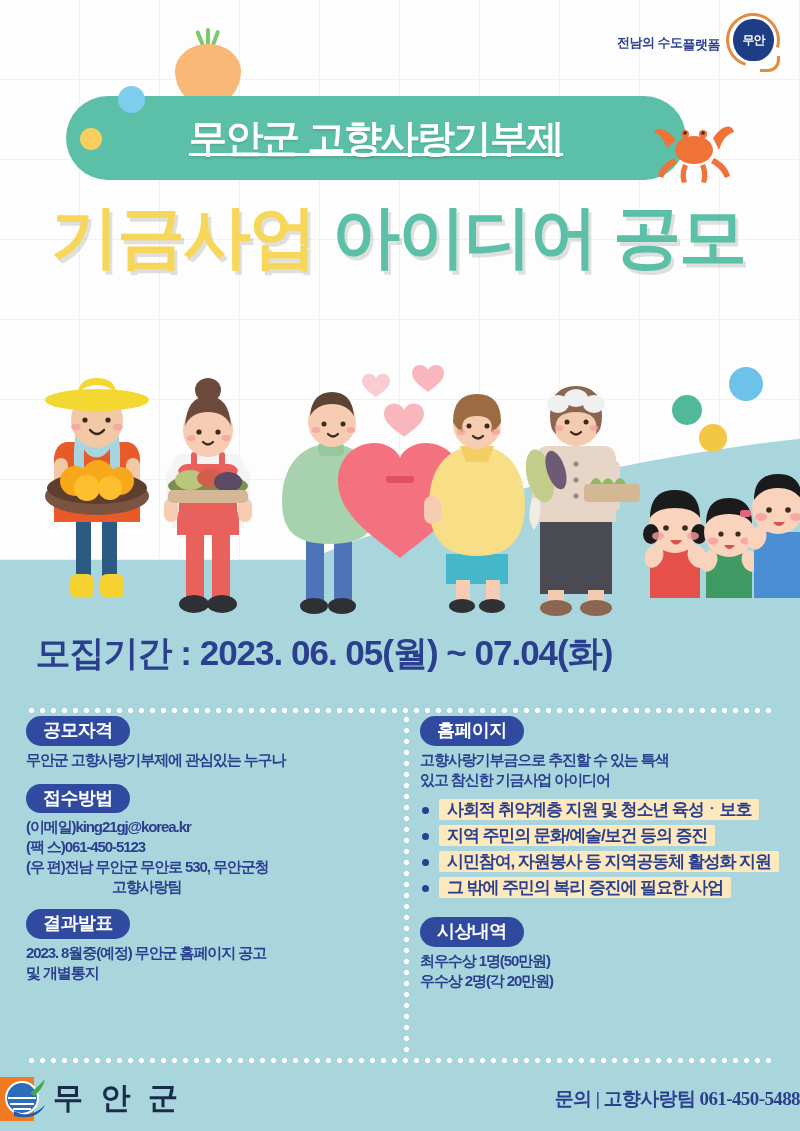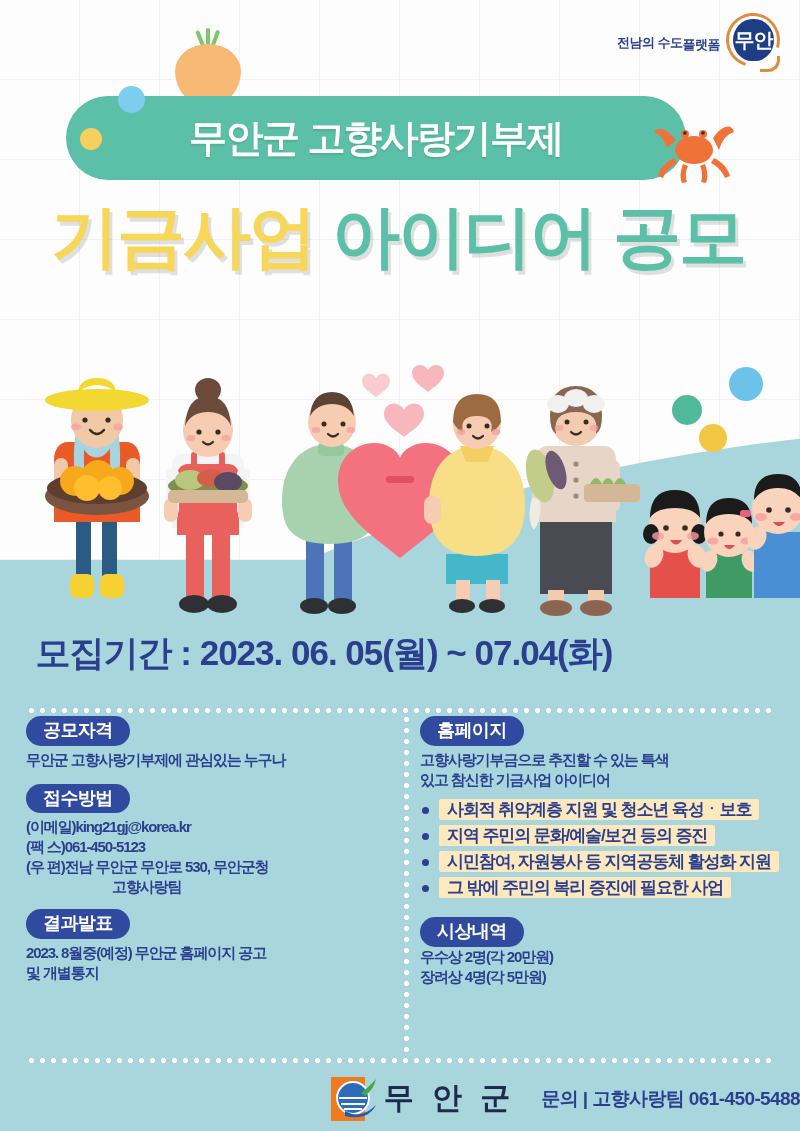--- a/index.html
+++ b/index.html
@@ -63,33 +63,34 @@
   }
   .brand-mark .tail {
     position:absolute; right:2px; bottom:2px; width:20px; height:16px;
     border-right:3px solid #e08d43; border-bottom:3px solid #e08d43;
     border-radius:0 0 12px 0;
   }
   .brand-mark .blob {
     position:absolute; left:9px; top:7px; width:41px; height:42px;
     background:#1d3d84; border-radius:48% 48% 46% 46%/50%;
     display:flex; align-items:center; justify-content:center;
-    color:#fff; font-size:20px; font-weight:bold; letter-spacing:-1px;
+    color:#fff; font-size:12px; font-weight:bold; letter-spacing:-1px;
   }
   .brand-mark .blob em { font-style:normal; }
 
   
   .title-pill {
     position:absolute; left:66px; top:96px; width:620px; height:84px;
     background:#5cc0a8; border-radius:42px;
     display:flex; align-items:center; justify-content:center;
   }
   .title-pill .pill-text {
     color:#ffffff; font-size:38px; font-weight:bold; letter-spacing:-1.5px;
     text-shadow:0 2px 2px rgba(0,0,0,.10);
+    text-decoration:underline;
   }
   .dot-blue {
     position:absolute; left:118px; top:86px; width:27px; height:27px;
     border-radius:50%; background:#7ccdee;
   }
   .dot-yellow {
     position:absolute; left:80px; top:128px; width:22px; height:22px;
     border-radius:50%; background:#f7cf5f;
   }
 
@@ -178,21 +179,21 @@
   }
   ul.bullets li .hl {
     background:#fde9bd; padding:1px 8px; border-radius:2px;
     box-decoration-break:clone; -webkit-box-decoration-break:clone;
   }
 
   
   .footer { position:absolute; left:0; top:1066px; width:800px; height:65px; }
   .footer-inner {
     position:absolute; left:0; top:0; width:800px; height:65px;
-    display:flex; align-items:center; justify-content:flex-end; gap:26px;
+    display:flex; align-items:center; justify-content:space-between; gap:26px;font-family:Liberation Serif, serif;
   }
   .muan-logo { display:flex; align-items:center; gap:7px; }
   .muan-mark { position:relative; width:46px; height:44px; }
   .muan-text {
     color:#1b2b4b; font-size:30px; font-weight:bold; letter-spacing:5px;
   }
   .contact {
     color:#2b3f8f; font-size:19px; font-weight:bold; letter-spacing:-0.6px;
     white-space:nowrap; position:relative;
   }
@@ -476,22 +477,22 @@
         <li><span class="hl">지역 주민의 문화/예술/보건 등의 증진</span></li>
         <li><span class="hl">시민참여, 자원봉사 등 지역공동체 활성화 지원</span></li>
         <li><span class="hl">그 밖에 주민의 복리 증진에 필요한 사업</span></li>
       </ul>
     </div>
 
     <div class="sp14"></div>
 
     <div>
       <span class="badge">시상내역</span>
+      <div class="line blk">최우수상 1명(50만원)</div>
       <div class="line">우수상    2명(각 20만원)</div>
-      <div class="line">장려상    4명(각 5만원)</div>
     </div>
   </div>
 
   <div class="footer">
     <div class="footer-inner">
       <div class="muan-logo">
         <svg class="muan-mark" viewBox="0 0 46 44">
           <rect x="0" y="0" width="34" height="44" fill="#f07a22"></rect>
           <circle cx="22" cy="21" r="17" fill="#ffffff"></circle>
           <path d="M22 6 a15 15 0 0 1 0 30 a15 15 0 0 1 0-30z" fill="#1a5fb4" opacity=".92"></path>

